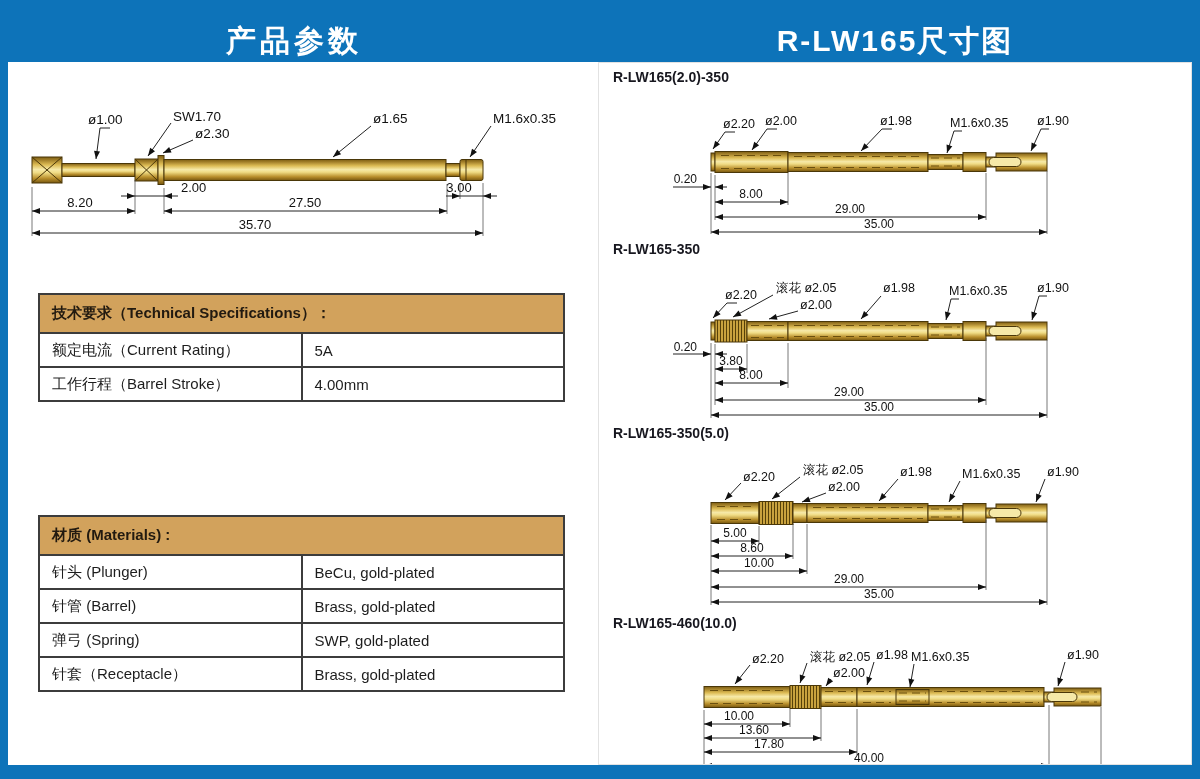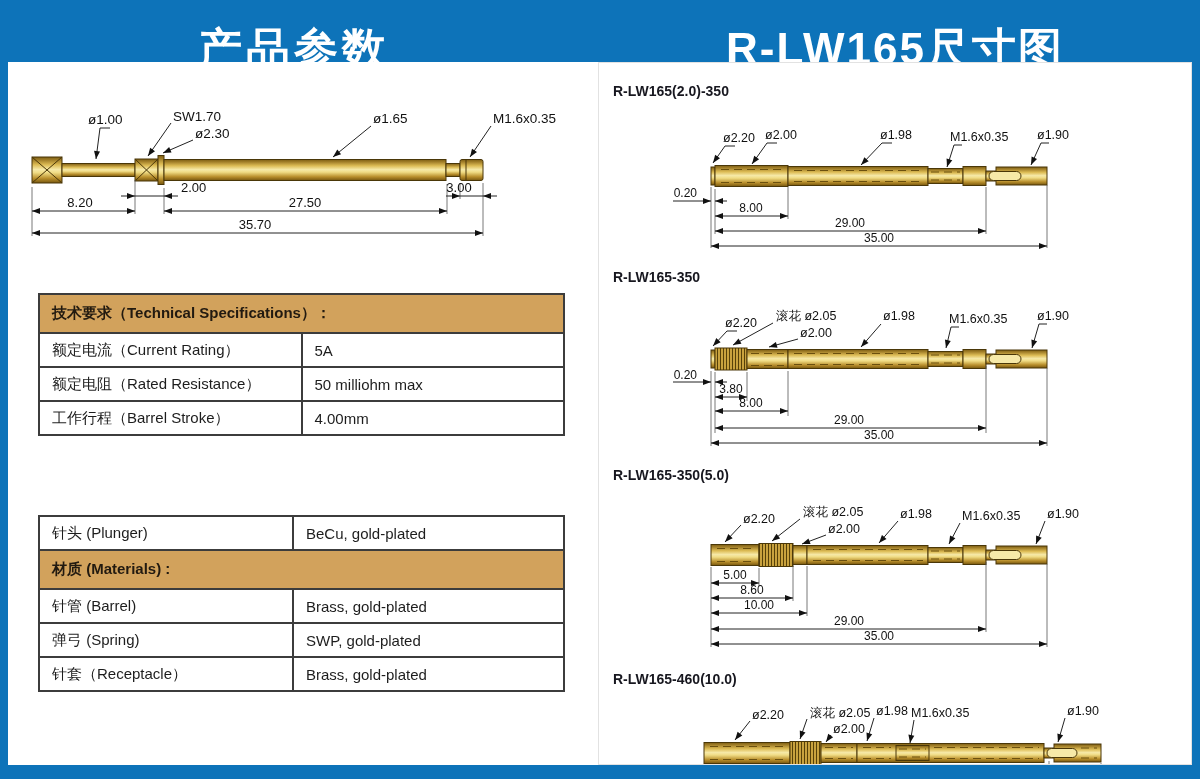--- a/index.html
+++ b/index.html
@@ -2,22 +2,22 @@
 <html><head>
 <meta charset="utf-8">
 <style>
   html,body { margin:0; padding:0; }
   body {
     width:1200px; height:779px; position:relative; overflow:hidden;
     background:#0d73b9;
     font-family:"Liberation Sans", sans-serif;
   }
   .header-title {
-    position:absolute; top:24px; height:50px; line-height:50px;
-    color:#ffffff; font-weight:bold; font-size:44px; text-align:center;
+    position:absolute; top:16px; height:50px; line-height:50px;
+    color:#ffffff; font-weight:bold; font-size:30px; text-align:center;
   }
   #left-header { left:8px;  width:572px; letter-spacing:4px; }
   #right-header { left:598px; width:594px; font-family:Liberation Sans, sans-serif; letter-spacing:2px; }
   .panel { position:absolute; top:62px; height:703px; background:#ffffff; }
   #left-panel  { left:8px;  width:628px; }
   #right-panel { left:598px; width:594px; border:1px solid #e2e2e2; box-sizing:border-box; overflow:hidden; }
 
   
   .spec-table {
     position:absolute; left:30px; width:527px;
@@ -31,21 +31,21 @@
     background:#d2a25c; height:37px; font-size:15px; font-weight:bold; color:#221a10;
   }
   .spec-table td { height:32px; background:#ffffff; }
   .spec-table td.label-cell { width:228px;border-radius:15px; }
 
   
   .drawing-svg { position:absolute; display:block; }
   #left-drawing { left:10px; top:33px; }
   .variant-block { margin:0; }
   .variant-title {
-    margin:0 0 0 14px; padding-top:20px; height:18px; line-height:16px;
+    margin:0 0 0 14px; padding-top:6px; height:18px; line-height:16px;
     font-size:14px; font-weight:bold; color:#17171f;
   }
   .vsvg { display:block; margin:0; }
 
   svg text { font-family:"Liberation Sans", sans-serif; }
   .dimtext  { font-size:12px;   fill:#111; }
   .lbltext  { font-size:12.5px; fill:#111; }
   .ldimtext { font-size:13px;   fill:#111; }
   .llbltext { font-size:13.5px; fill:#111; }
   .dim    { stroke:#222; stroke-width:1; }
@@ -143,38 +143,34 @@
   <table class="spec-table" id="spec-table">
     <tbody>
         <tr>
       <th colspan="2">技术要求（Technical Specifications）：</th>
     </tr>
     <tr>
       <td class="label-cell">额定电流（Current Rating）</td>
       <td>5A</td>
     </tr>
     <tr>
-      <td class="label-cell">额定电阻（Rated Resistance）</td>
-      <td>50 milliohm max</td>
-    </tr>
-    <tr>
       <td class="label-cell">工作行程（Barrel Stroke）</td>
       <td>4.00mm</td>
     </tr>
   </tbody>
     </table>
 
   <table class="spec-table" id="materials-table">
     <tbody>
         <tr>
+      <th colspan="2">材质 (Materials) :</th>
+    </tr>
+    <tr>
       <td class="label-cell">针头 (Plunger)</td>
       <td>BeCu, gold-plated</td>
-    </tr>
-    <tr>
-      <th colspan="2">材质 (Materials) :</th>
     </tr>
     <tr>
       <td class="label-cell">针管 (Barrel)</td>
       <td>Brass, gold-plated</td>
     </tr>
     <tr>
       <td class="label-cell">弹弓 (Spring)</td>
       <td>SWP, gold-plated</td>
     </tr>
     <tr>

